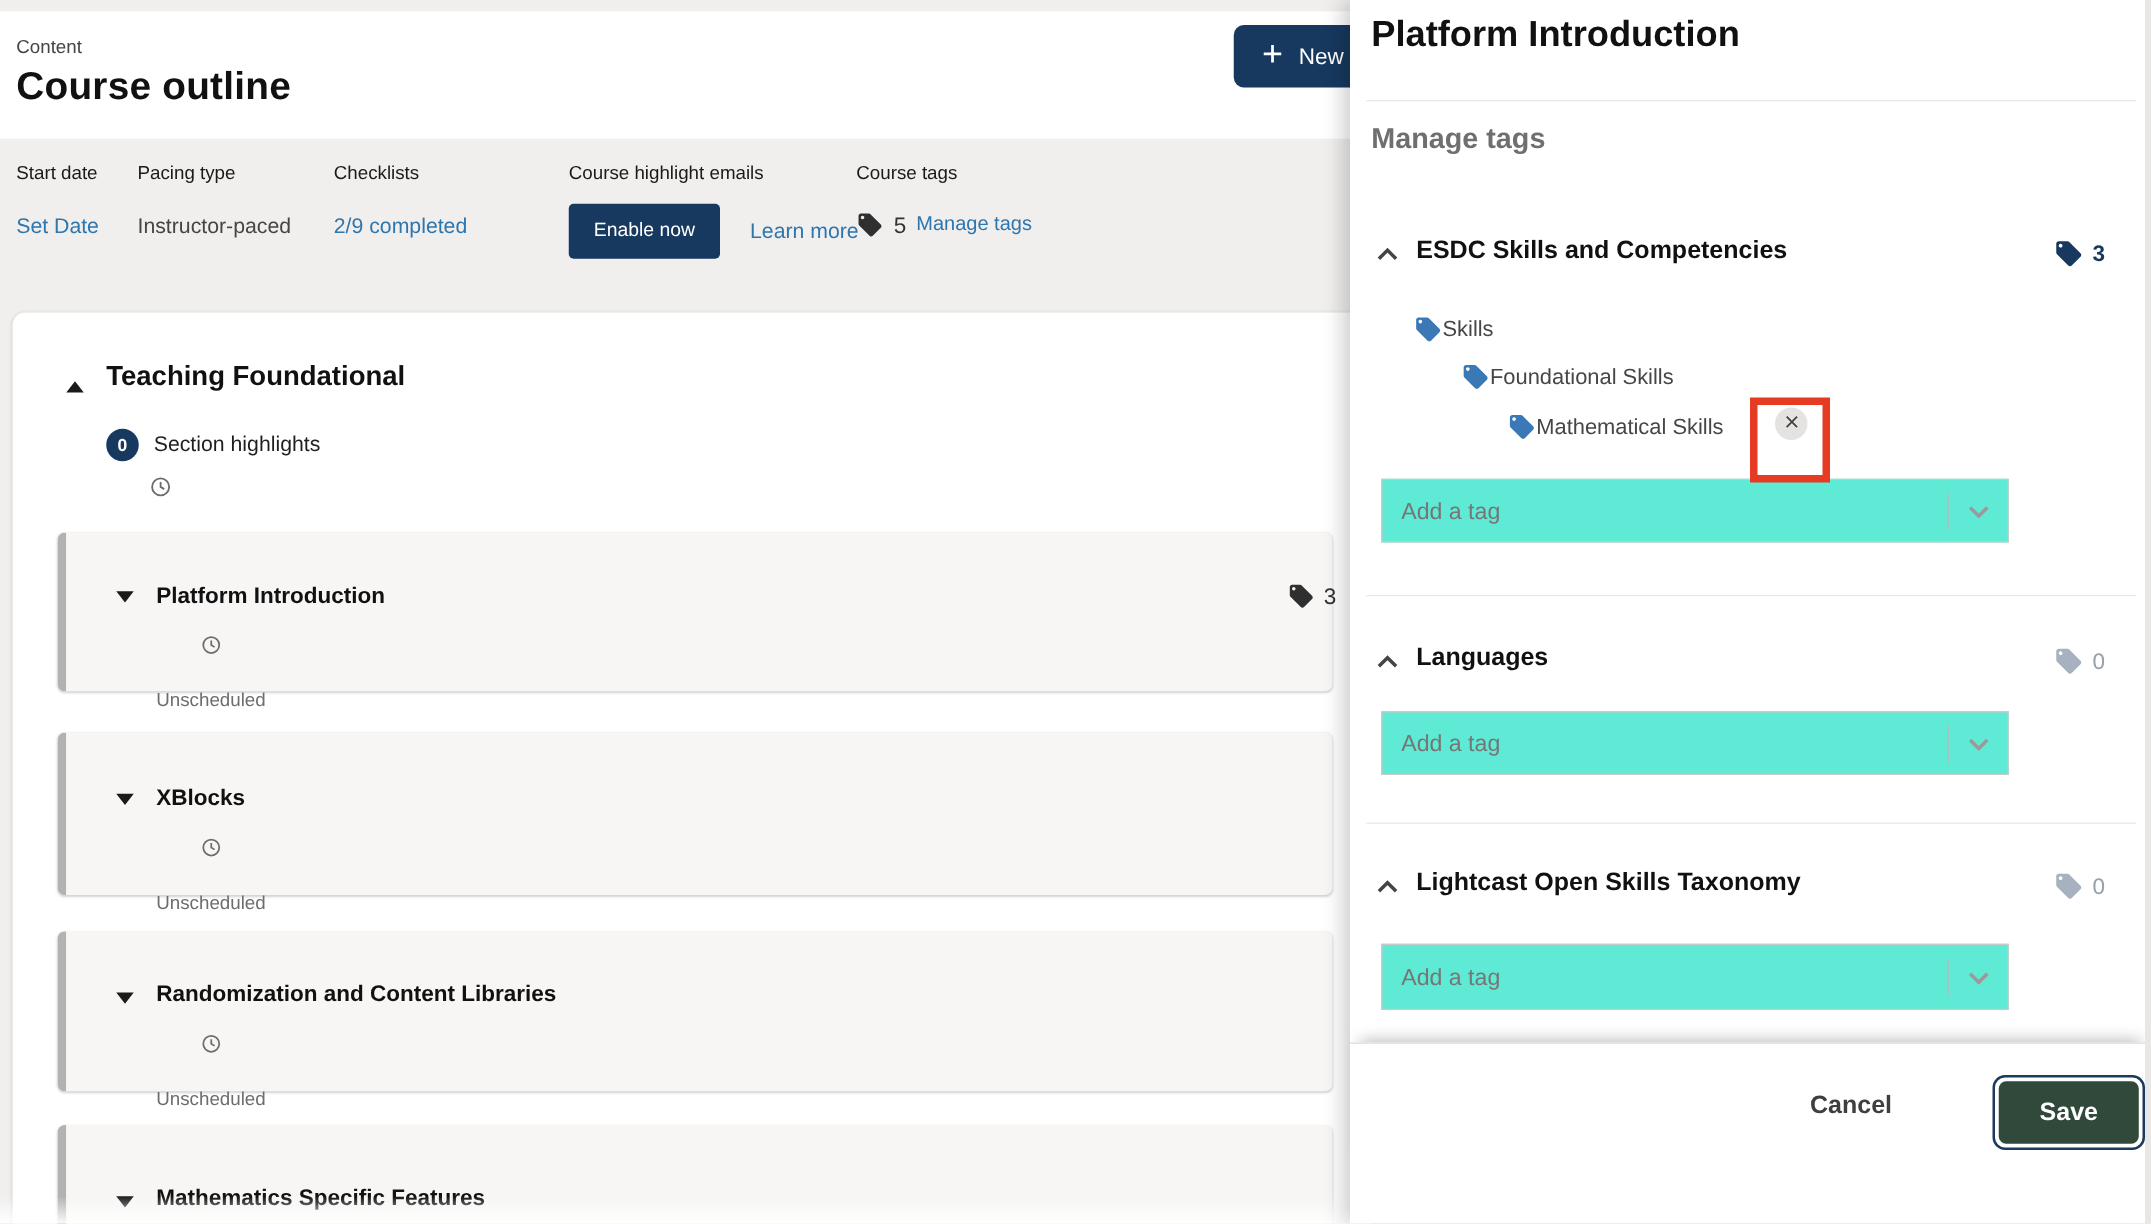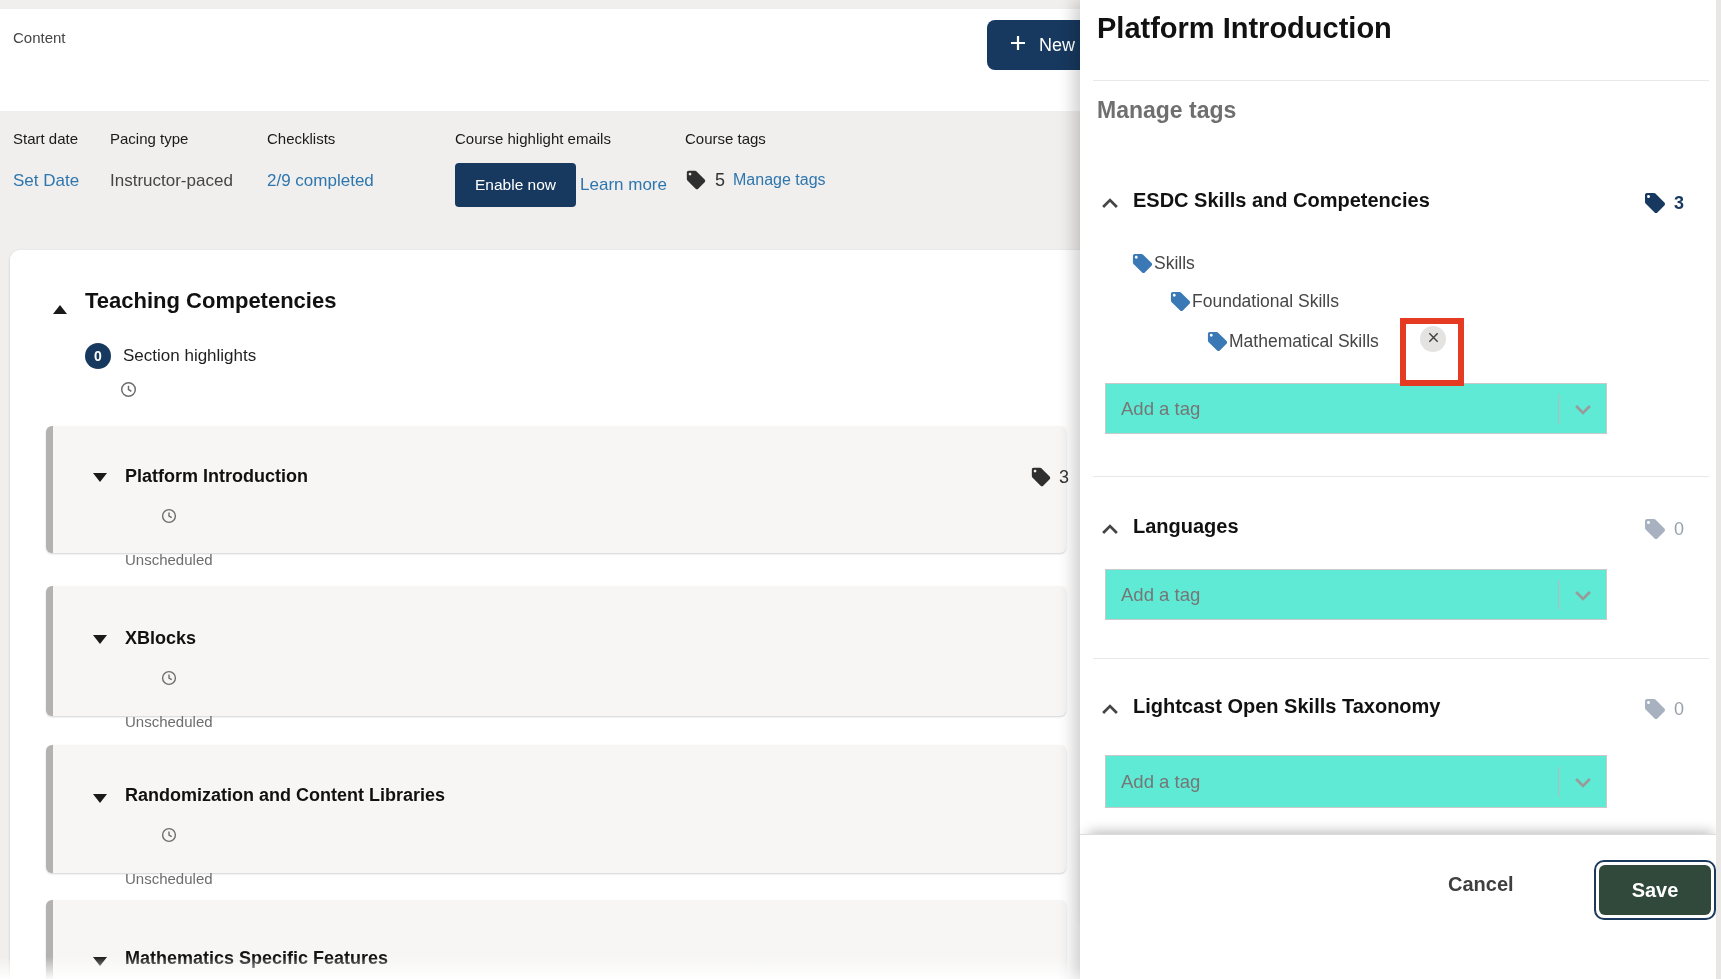--- a/index.html
+++ b/index.html
@@ -23,21 +23,21 @@
   
   .meta-group { position:absolute; top:130px; }
   .meta-label { font-size:15px; font-weight:400; color:#1a1a1a; }
   .meta-value-row { margin-top:24px; display:flex; align-items:center; gap:14px; font-size:17px; }
   .meta-text { color:#454545; }
   .meta-link { color:#2d76ae; text-decoration:none; cursor:pointer; }
   .enable-btn {
     margin-top:14px; height:44px; padding:0 20px; background:#17395f; color:#fff;
     border:none; border-radius:4px; font-size:15.5px; font-family:inherit; cursor:pointer;
   }
-  .hl-row { margin-top:14px; display:flex; align-items:center; gap:4px; }
+  .hl-row { margin-top:14px; display:flex; align-items:center; gap:24px; }
   .hl-row .meta-link { font-size:17px; }
   .tag-count-row { margin-top:22px; display:flex; align-items:center; gap:8px; }
   .tag-icon { display:inline-block; }
   .tag-icon svg { display:block; }
   .tc-dark { color:#2f2f2f; }
   .tc-navy { color:#17395f; }
   .tc-gray { color:#a7b1bf; }
   .count-dark { font-size:18px; color:#333; }
 
   
@@ -129,20 +129,21 @@
     border:6px solid #e63b23; z-index:50; pointer-events:none;
   }
 </style>
 </head>
 <body>
 
 <div class="stage">
 
   <div class="header-band">
     <div class="eyebrow">Content</div>
+    <h1 class="page-title">Course outline</h1>
   </div>
 
   <button class="new-btn">
     <span>
       <svg width="18" height="18" viewBox="0 0 18 18">
           <path d="M9 2v14M2 9h14" stroke="#fff" stroke-width="2.2" fill="none"></path>
         </svg>
     </span>
     <span>New</span>
   </button>
@@ -185,21 +186,21 @@
             <path d="M21.41 11.58l-9-9C12.05 2.22 11.55 2 11 2H4c-1.1 0-2 .9-2 2v7c0 .55.22 1.05.59 1.42l9 9c.36.36.86.58 1.41.58.55 0 1.05-.22 1.41-.59l7-7c.37-.36.59-.86.59-1.41 0-.55-.23-1.06-.59-1.42zM5.5 7C4.67 7 4 6.33 4 5.5S4.67 4 5.5 4 7 4.67 7 5.5 6.33 7 5.5 7z"></path>
           </svg>
       </span>
       <span class="count-dark">5</span>
       <a class="meta-link">Manage tags</a>
     </div>
   </div>
 
   <div class="section-card">
     <button class="sec-caret"><span class="caret-up"></span></button>
-    <div class="sec-title">Teaching Competencies</div>
+    <div class="sec-title">Teaching Foundational</div>
     <button class="sec-highlights">
       <span class="badge">0</span>
       <span class="sec-highlights-label">Section highlights</span>
     </button>
     <div class="sched-row sec-sched">
       <span>
         <svg width="17" height="17" viewBox="0 0 16 16" fill="none" stroke="#6d6d6d" stroke-width="1.4">
             <circle cx="8" cy="8" r="6.4"></circle>
             <path d="M8 4.4V8l2.7 1.7"></path>
           </svg>

